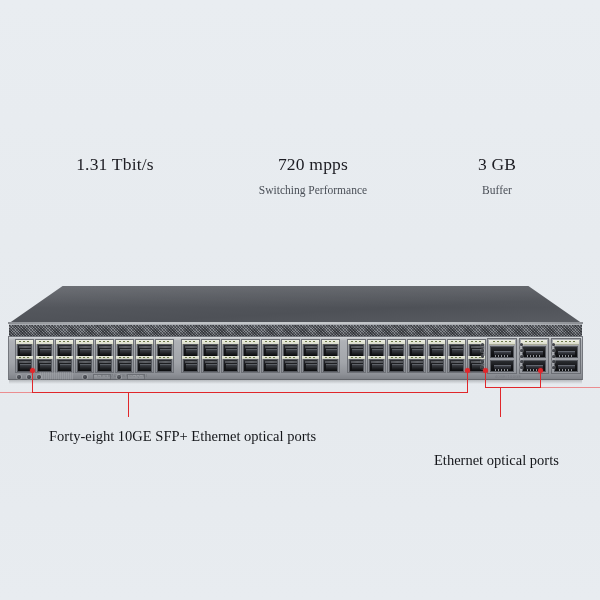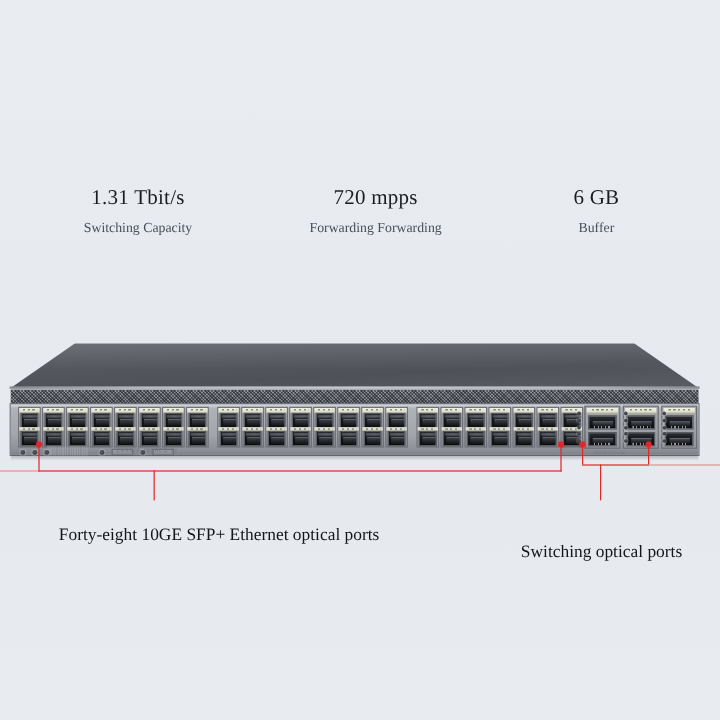--- a/index.html
+++ b/index.html
@@ -205,43 +205,42 @@
     position:absolute;width:5px;height:5px;border-radius:50%;
     background:#e0272b;box-shadow:0 0 2px rgba(224,39,43,.55);
   }
 
   
   .ann{
     position:absolute;
     font-family:"Liberation Serif", serif;
     color:#14161a;white-space:nowrap;
   }
-  #ann-left{left:49px;top:438px;font-size:14.5px;}
+  #ann-left{left:49px;top:428px;font-size:14.5px;}
   #ann-right-1{left:421px;top:424px;font-size:14.5px;}
   #ann-right-2{left:434px;top:452px;font-size:14.5px;}
 </style>
 </head>
 <body>
 
 <div class="stage">
 
   <div class="stats">
 
     <div class="stat" id="stat0">
       <div class="val">1.31 Tbit/s</div>
-      <div class="cap">Switching Capacity</div>
     </div>
 
     <div class="stat" id="stat1">
       <div class="val">720 mpps</div>
-      <div class="cap">Forwarding Forwarding</div>
+      <div class="cap">Switching Performance</div>
     </div>
 
     <div class="stat" id="stat2">
-      <div class="val">6 GB</div>
+      <div class="val">3 GB</div>
       <div class="cap">Buffer</div>
     </div>
 
   </div>
 
   <div class="device">
 
     <div class="chassis-top">
       <div class="tp"></div>
       <div class="sheen"></div>
@@ -639,15 +638,15 @@
     <span class="cl v" style="left:485px; top:371px; height:16px;"></span>
     <span class="cl v" style="left:540px; top:371px; height:16px;"></span>
     <span class="cl h" style="left:485px; top:387px; width:56px;"></span>
     <span class="cl h soft" style="left:541px; top:387px; width:59px;"></span>
     <span class="cl v" style="left:500px; top:387px; height:30px;"></span>
   </div>
 
   <div class="ann" id="ann-left">Forty-eight 10GE SFP+ Ethernet optical ports</div>
 
 
-  <div class="ann" id="ann-right-2">Switching optical ports</div>
+  <div class="ann" id="ann-right-2">Ethernet optical ports</div>
 
 </div>
 
 </body></html>

